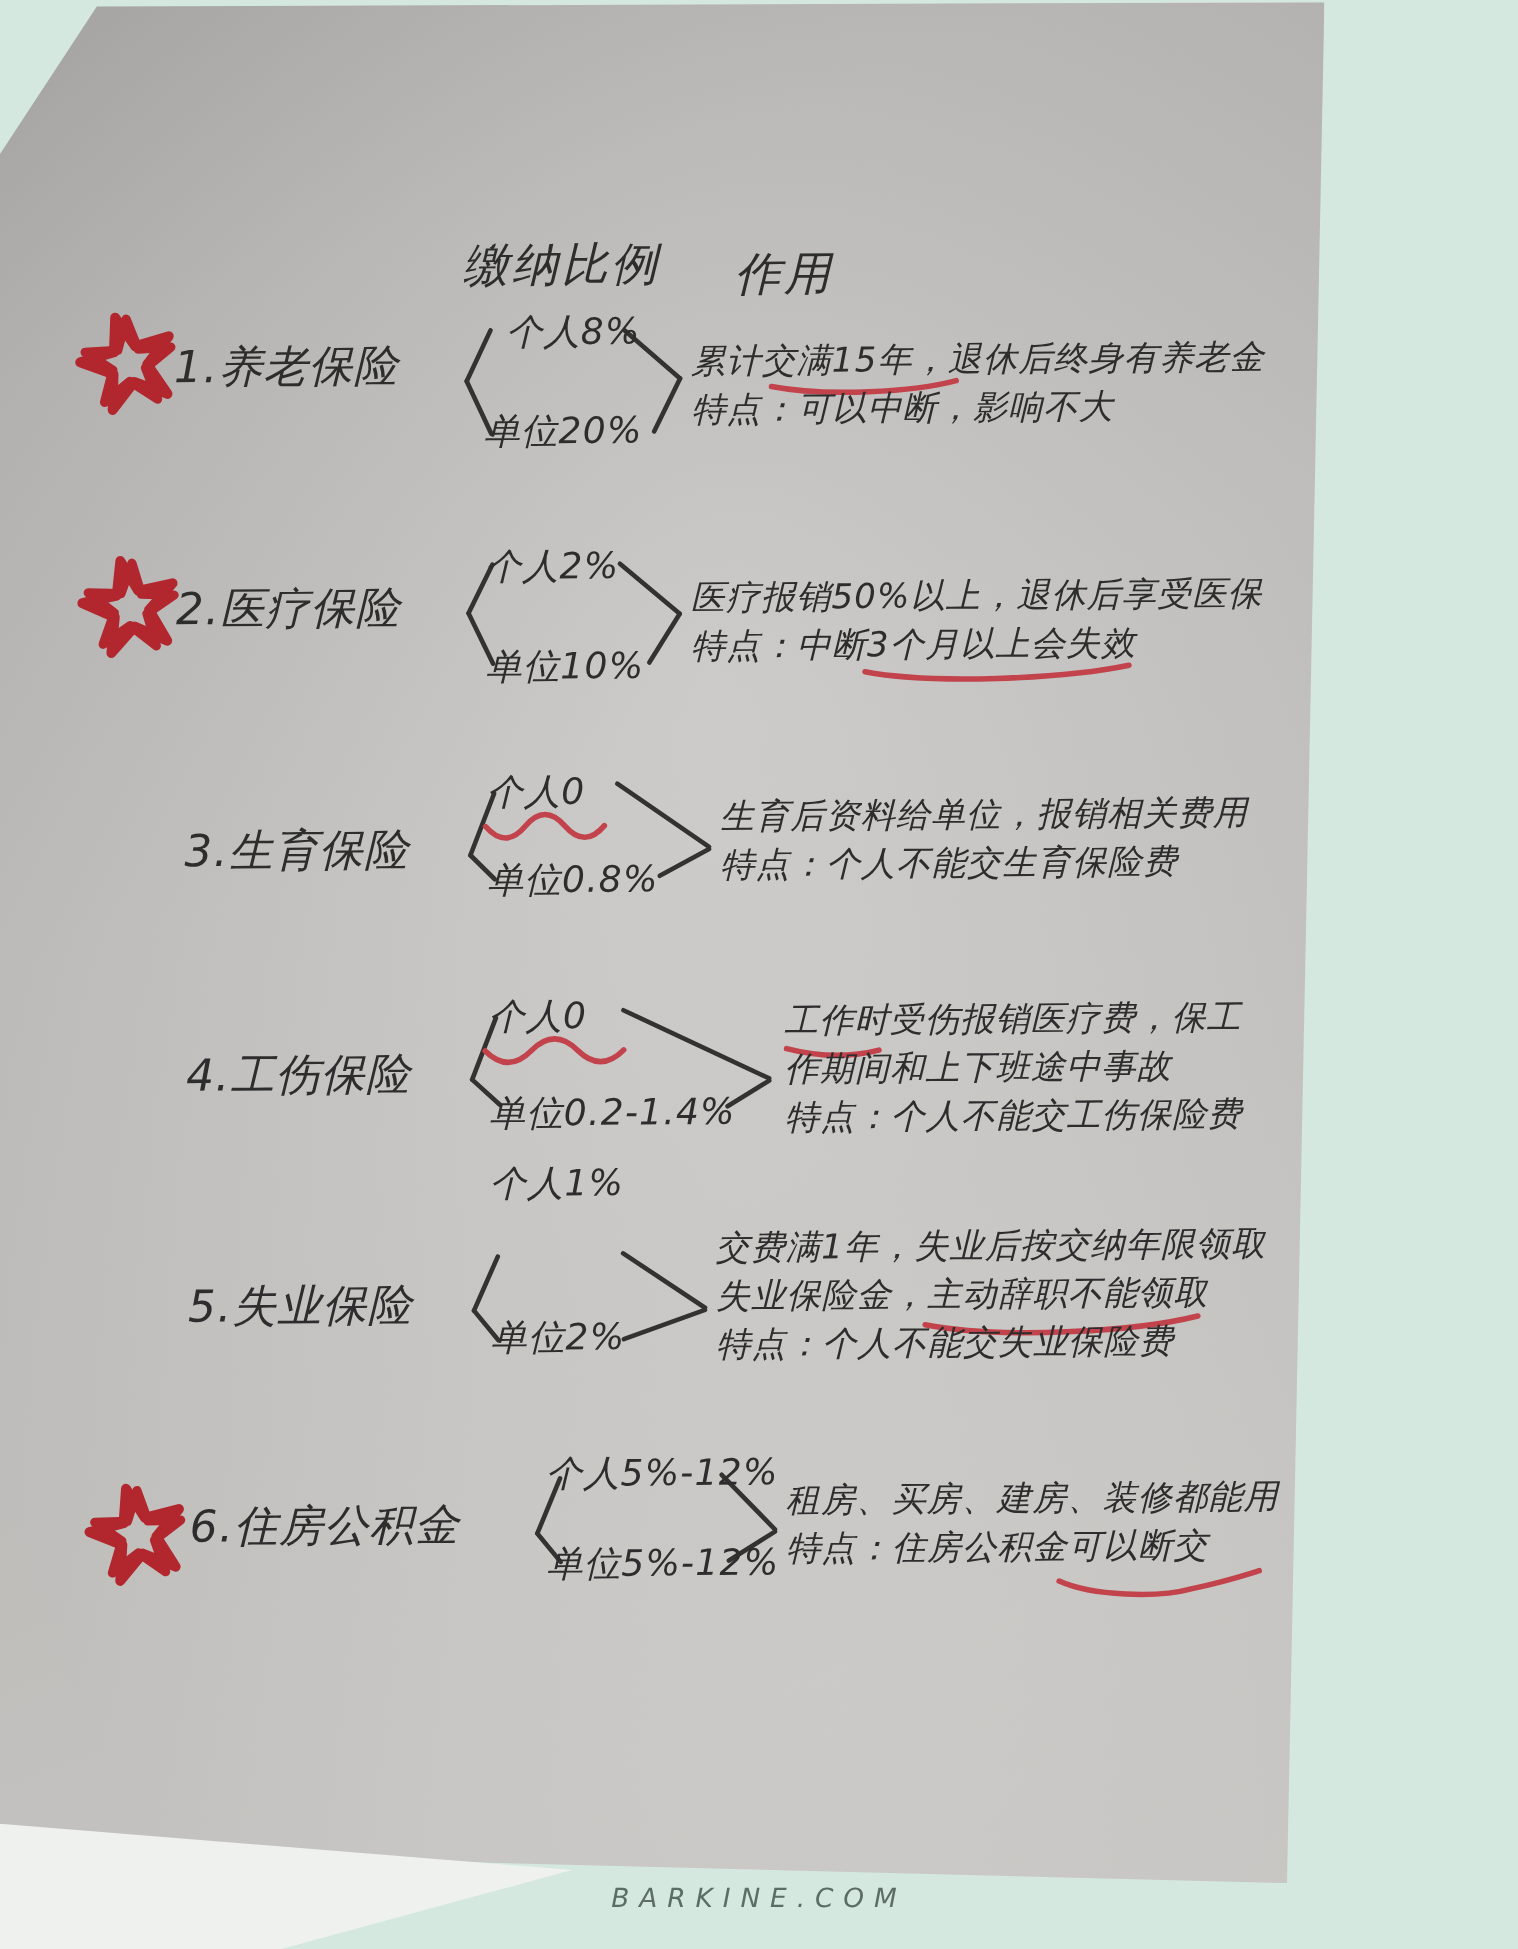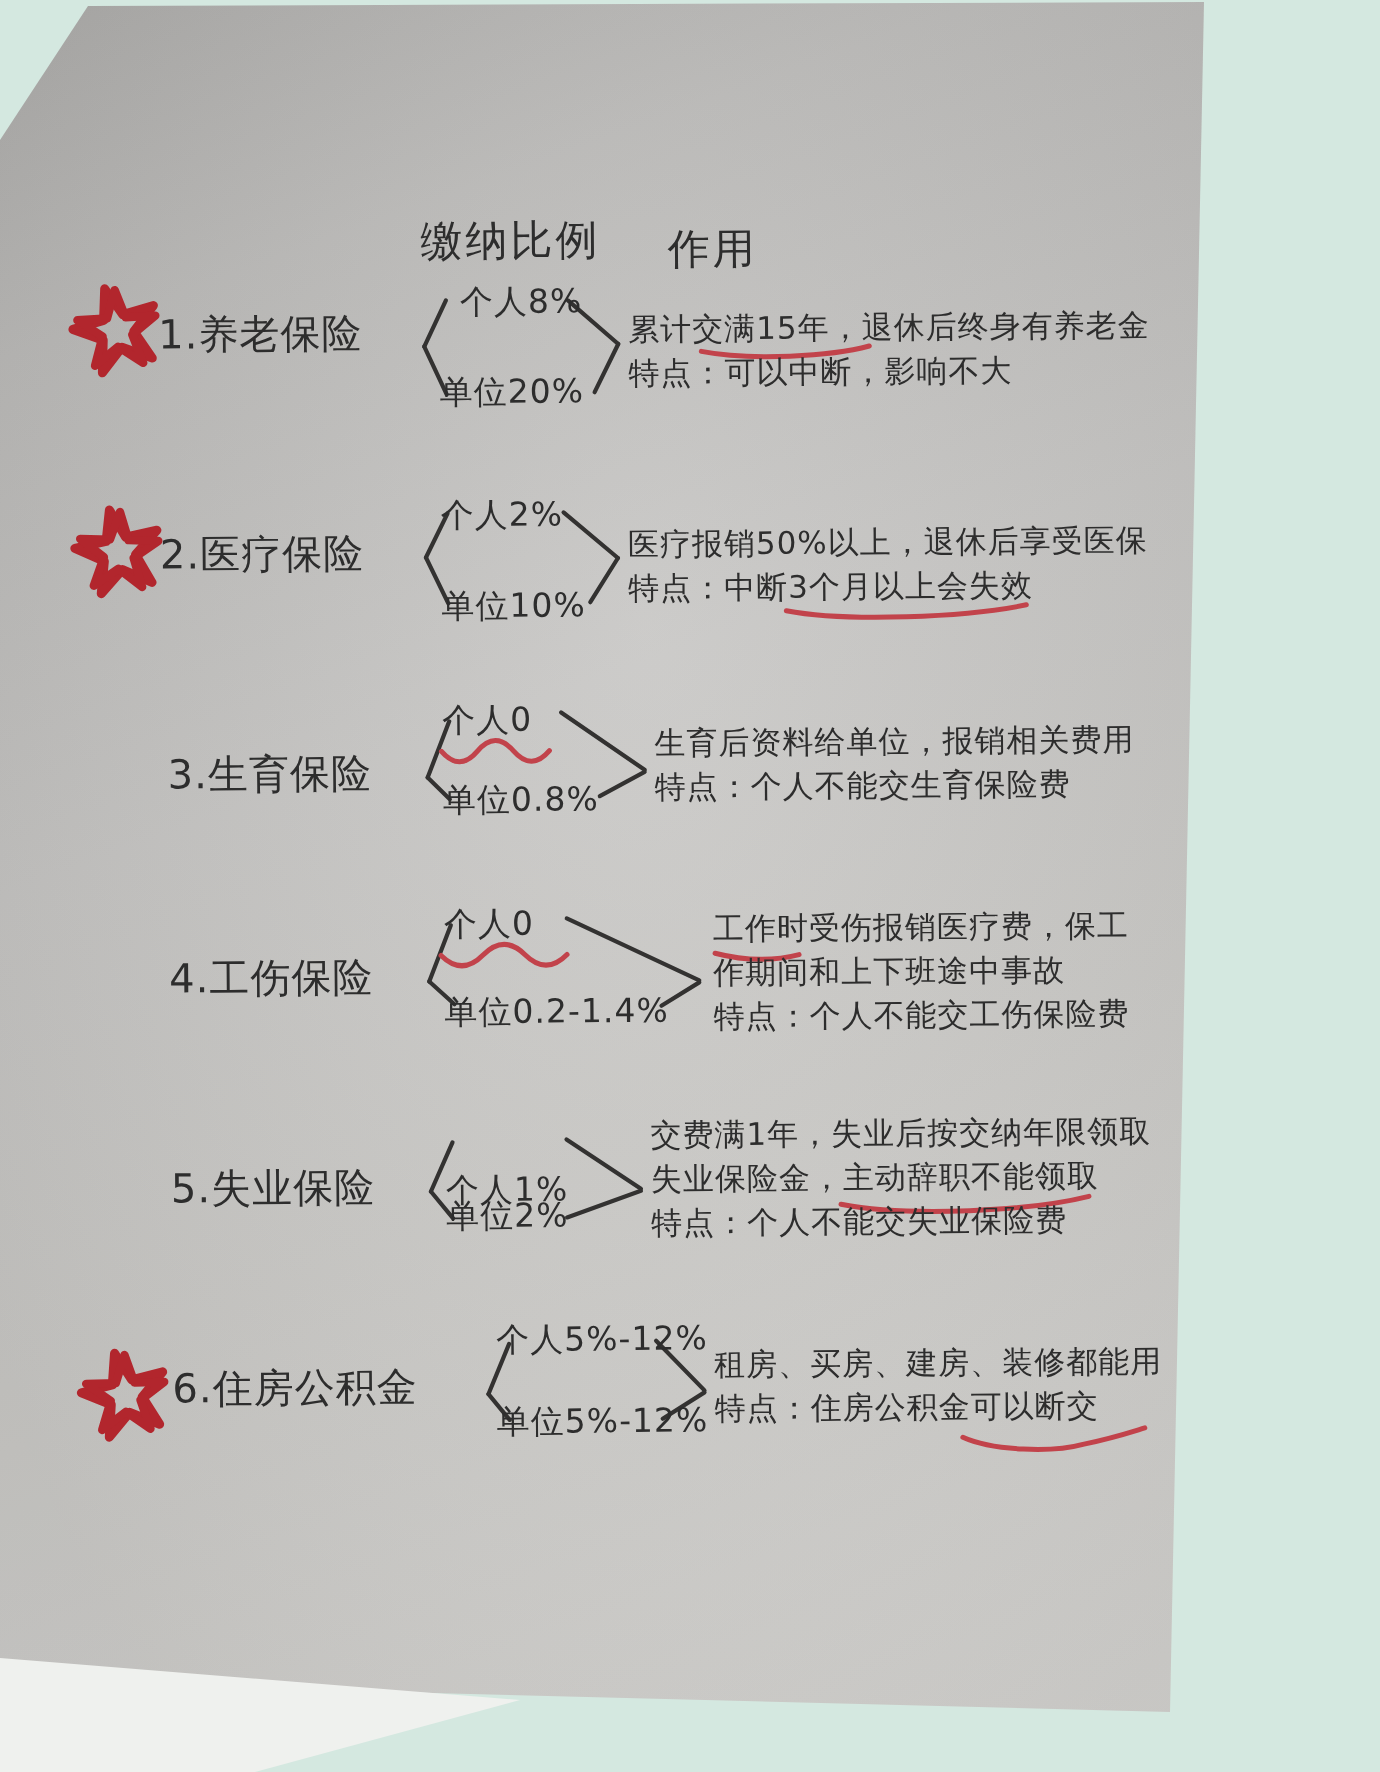--- a/index.html
+++ b/index.html
@@ -1,17 +1,17 @@
 <!DOCTYPE html>
 <html><head>
 <meta charset="utf-8">
 <style>
   html,body{margin:0;padding:0;background:#d4e8e0;}
   .canvas{position:relative;width:1292px;height:1772px;background:#d4e8e0;overflow:hidden;
-          font-family:"DejaVu Sans","Liberation Sans",sans-serif;}
+          font-family:"DejaVu Sans","Liberation Sans",sans-serif;font-style:italic;}
   .paper{position:absolute;inset:0;
          background:linear-gradient(160deg,#aeadab 0%,#bcbbb9 16%,#c7c6c4 40%,#cccbc8 62%,#d3d2cf 82%,#d8d7d4 100%);
          clip-path:polygon(88px 6px,1204px 2px,1170px 1712px,0px 1682px,0px 140px);}
   .paper-shade{position:absolute;inset:0;pointer-events:none;
          background:radial-gradient(ellipse at 50% 35%,rgba(255,255,255,0.10),rgba(0,0,0,0.07) 85%);
          clip-path:polygon(88px 6px,1204px 2px,1170px 1712px,0px 1682px,0px 140px);}
   .white-corner{position:absolute;inset:0;background:#eff1ee;
          clip-path:polygon(0px 1658px,520px 1700px,255px 1772px,0px 1772px);}
   .content{position:absolute;inset:0;transform:rotate(-0.45deg);transform-origin:620px 820px;}
   .t{position:absolute;color:#2d2d2d;white-space:nowrap;line-height:1.15;}
@@ -112,26 +112,27 @@
     <div class="t desc" style="left:655px;top:770px">特点：个人不能交生育保险费</div>
 
     <div class="t lbl" style="left:168px;top:952px">4.工伤保险</div>
     <div class="t val" style="left:443px;top:904px">个人0</div>
     <div class="t val" style="left:443px;top:992px">单位0.2-1.4%</div>
     <div class="t desc" style="left:712px;top:912px">工作时受伤报销医疗费，保工</div>
     <div class="t desc" style="left:712px;top:956px">作期间和上下班途中事故</div>
     <div class="t desc" style="left:712px;top:1000px">特点：个人不能交工伤保险费</div>
 
     <div class="t lbl" style="left:168px;top:1162px">5.失业保险</div>
-    <div class="t val" style="left:443px;top:1170px">个人1%</div>
+    <div class="t val" style="left:443px;top:1056px">个人1%</div>
     <div class="t val" style="left:443px;top:1196px">单位2%</div>
     <div class="t desc" style="left:648px;top:1118px">交费满1年，失业后按交纳年限领取</div>
     <div class="t desc" style="left:648px;top:1162px">失业保险金，主动辞职不能领取</div>
     <div class="t desc" style="left:648px;top:1206px">特点：个人不能交失业保险费</div>
 
     <div class="t lbl" style="left:168px;top:1362px">6.住房公积金</div>
     <div class="t val" style="left:492px;top:1320px">个人5%-12%</div>
     <div class="t val" style="left:492px;top:1402px">单位5%-12%</div>
     <div class="t desc" style="left:710px;top:1348px">租房、买房、建房、装修都能用</div>
     <div class="t desc" style="left:710px;top:1392px">特点：住房公积金可以断交</div>
   </div>
 
+  <div class="wm">BARKINE.COM</div>
 </div>
 
 </body></html>

